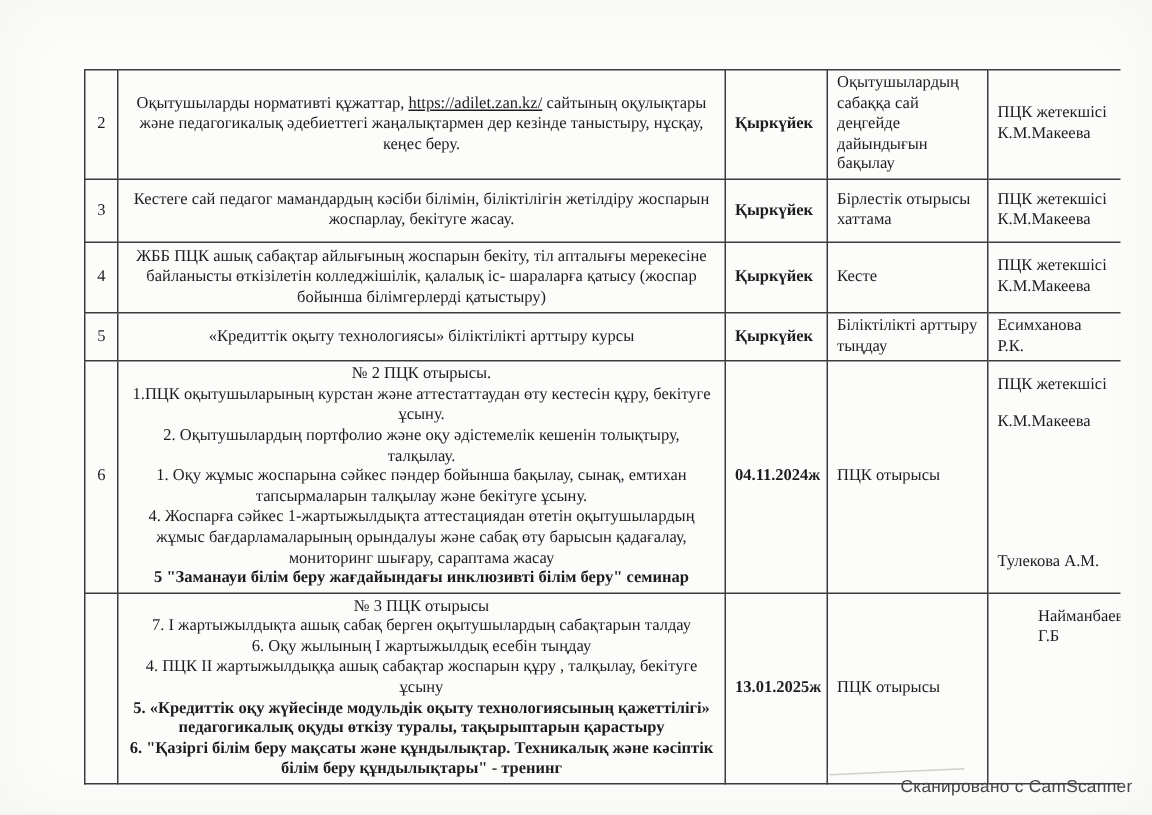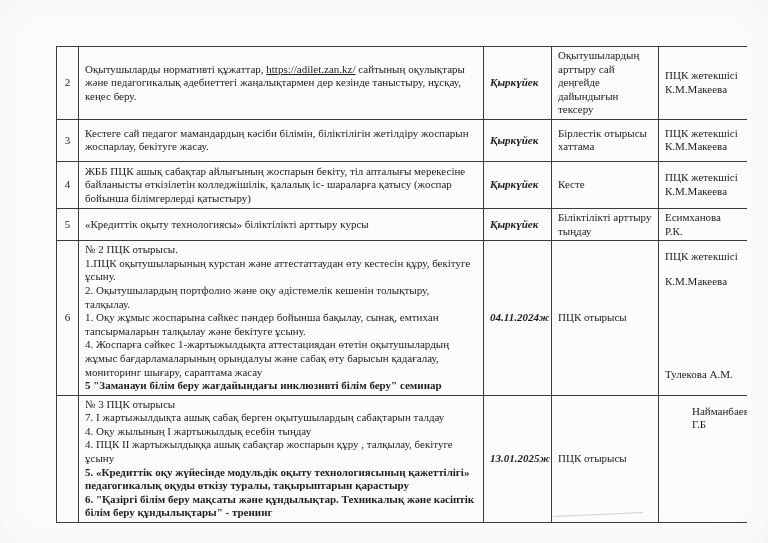--- a/index.html
+++ b/index.html
@@ -21,23 +21,23 @@
   table.doc td{
     border:1px solid #3c3c3c;
     padding:2px 6px;
     font-size:11px;
     line-height:13.6px;
     vertical-align:middle;
     overflow:hidden;
   }
   table.doc td:last-child{border-right:none;}
   td.num{text-align:center;padding:0;}
-  td.desc{vertical-align:middle;}
+  td.desc{vertical-align:middle;text-align:center;}
   td.desc-top{vertical-align:top;padding-top:3px;}
-  td.date{font-weight:bold;padding-left:8px;font-style:italic;}
+  td.date{font-weight:bold;padding-left:8px;}
   .link{text-decoration:underline;}
   .desc-sm{font-size:10.8px;line-height:12.7px;}
   .desc-sm .desc-head{font-weight:normal;}
   .desc-sm div.b{font-weight:bold;}
   td.rel{position:relative;}
   .cellfill{
     position:absolute;inset:0;
     padding:9px 6px 13px 6px;
     display:flex;flex-direction:column;justify-content:space-between;
     font-size:11px;line-height:13.6px;
@@ -66,21 +66,21 @@
         <col style="width:68px">
         <col style="width:107px">
         <col style="width:88px">
     </colgroup>
 
     <tbody>
         <tr style="height:53px">
       <td class="num">2</td>
       <td class="desc desc-top"><span>Оқытушыларды  нормативті құжаттар, </span><span class="link">https://adilet.zan.kz/</span><span> сайтының оқулықтары және  педагогикалық әдебиеттегі жаңалықтармен дер кезінде таныстыру, нұсқау, кеңес беру.</span></td>
       <td class="date">Қыркүйек</td>
-      <td>Оқытушылардың арттыру сай деңгейде дайындығын тексеру</td>
+      <td>Оқытушылардың сабаққа сай деңгейде дайындығын бақылау</td>
       <td>
         <div>ПЦК  жетекшісі</div>
         <div>К.М.Макеева</div>
       </td>
     </tr>
 
     <tr style="height:42px">
       <td class="num">3</td>
       <td class="desc">Кестеге сай педагог мамандардың кәсіби білімін, біліктілігін  жетілдіру жоспарын жоспарлау, бекітуге  жасау.</td>
       <td class="date">Қыркүйек</td>
@@ -131,30 +131,31 @@
           <div>Тулекова А.М.</div>
         </div>
       </td>
     </tr>
 
     <tr style="height:114px">
       <td class="num"></td>
       <td class="desc desc-top desc-sm">
         <div class="desc-head">№ 3 ПЦК отырысы</div>
         <div>7.  I жартыжылдықта ашық сабақ берген оқытушылардың сабақтарын талдау</div>
-        <div>4. Оқу жылының I жартыжылдық есебін тыңдау</div>
+        <div>6. Оқу жылының I жартыжылдық есебін тыңдау</div>
         <div>4. ПЦК II жартыжылдыққа ашық сабақтар жоспарын құру , талқылау, бекітуге ұсыну</div>
         <div class="b">5. «Кредиттік оқу жүйесінде модульдік оқыту технологиясының қажеттілігі» педагогикалық оқуды өткізу туралы, тақырыптарын қарастыру</div>
         <div class="b">6.  "Қазіргі білім беру мақсаты және құндылықтар. Техникалық және кәсіптік білім беру құндылықтары" - тренинг</div>
       </td>
       <td class="date">13.01.2025ж</td>
       <td>ПЦК  отырысы</td>
       <td class="rel">
         <div class="cellfill bottom">
           <div>Найманбаева Г.Б</div>
         </div>
       </td>
     </tr>
   </tbody>
     </table>
 
   <div class="scan-line"></div>
+  <div class="watermark">Сканировано с CamScanner</div>
 </div>
 
 </body></html>

